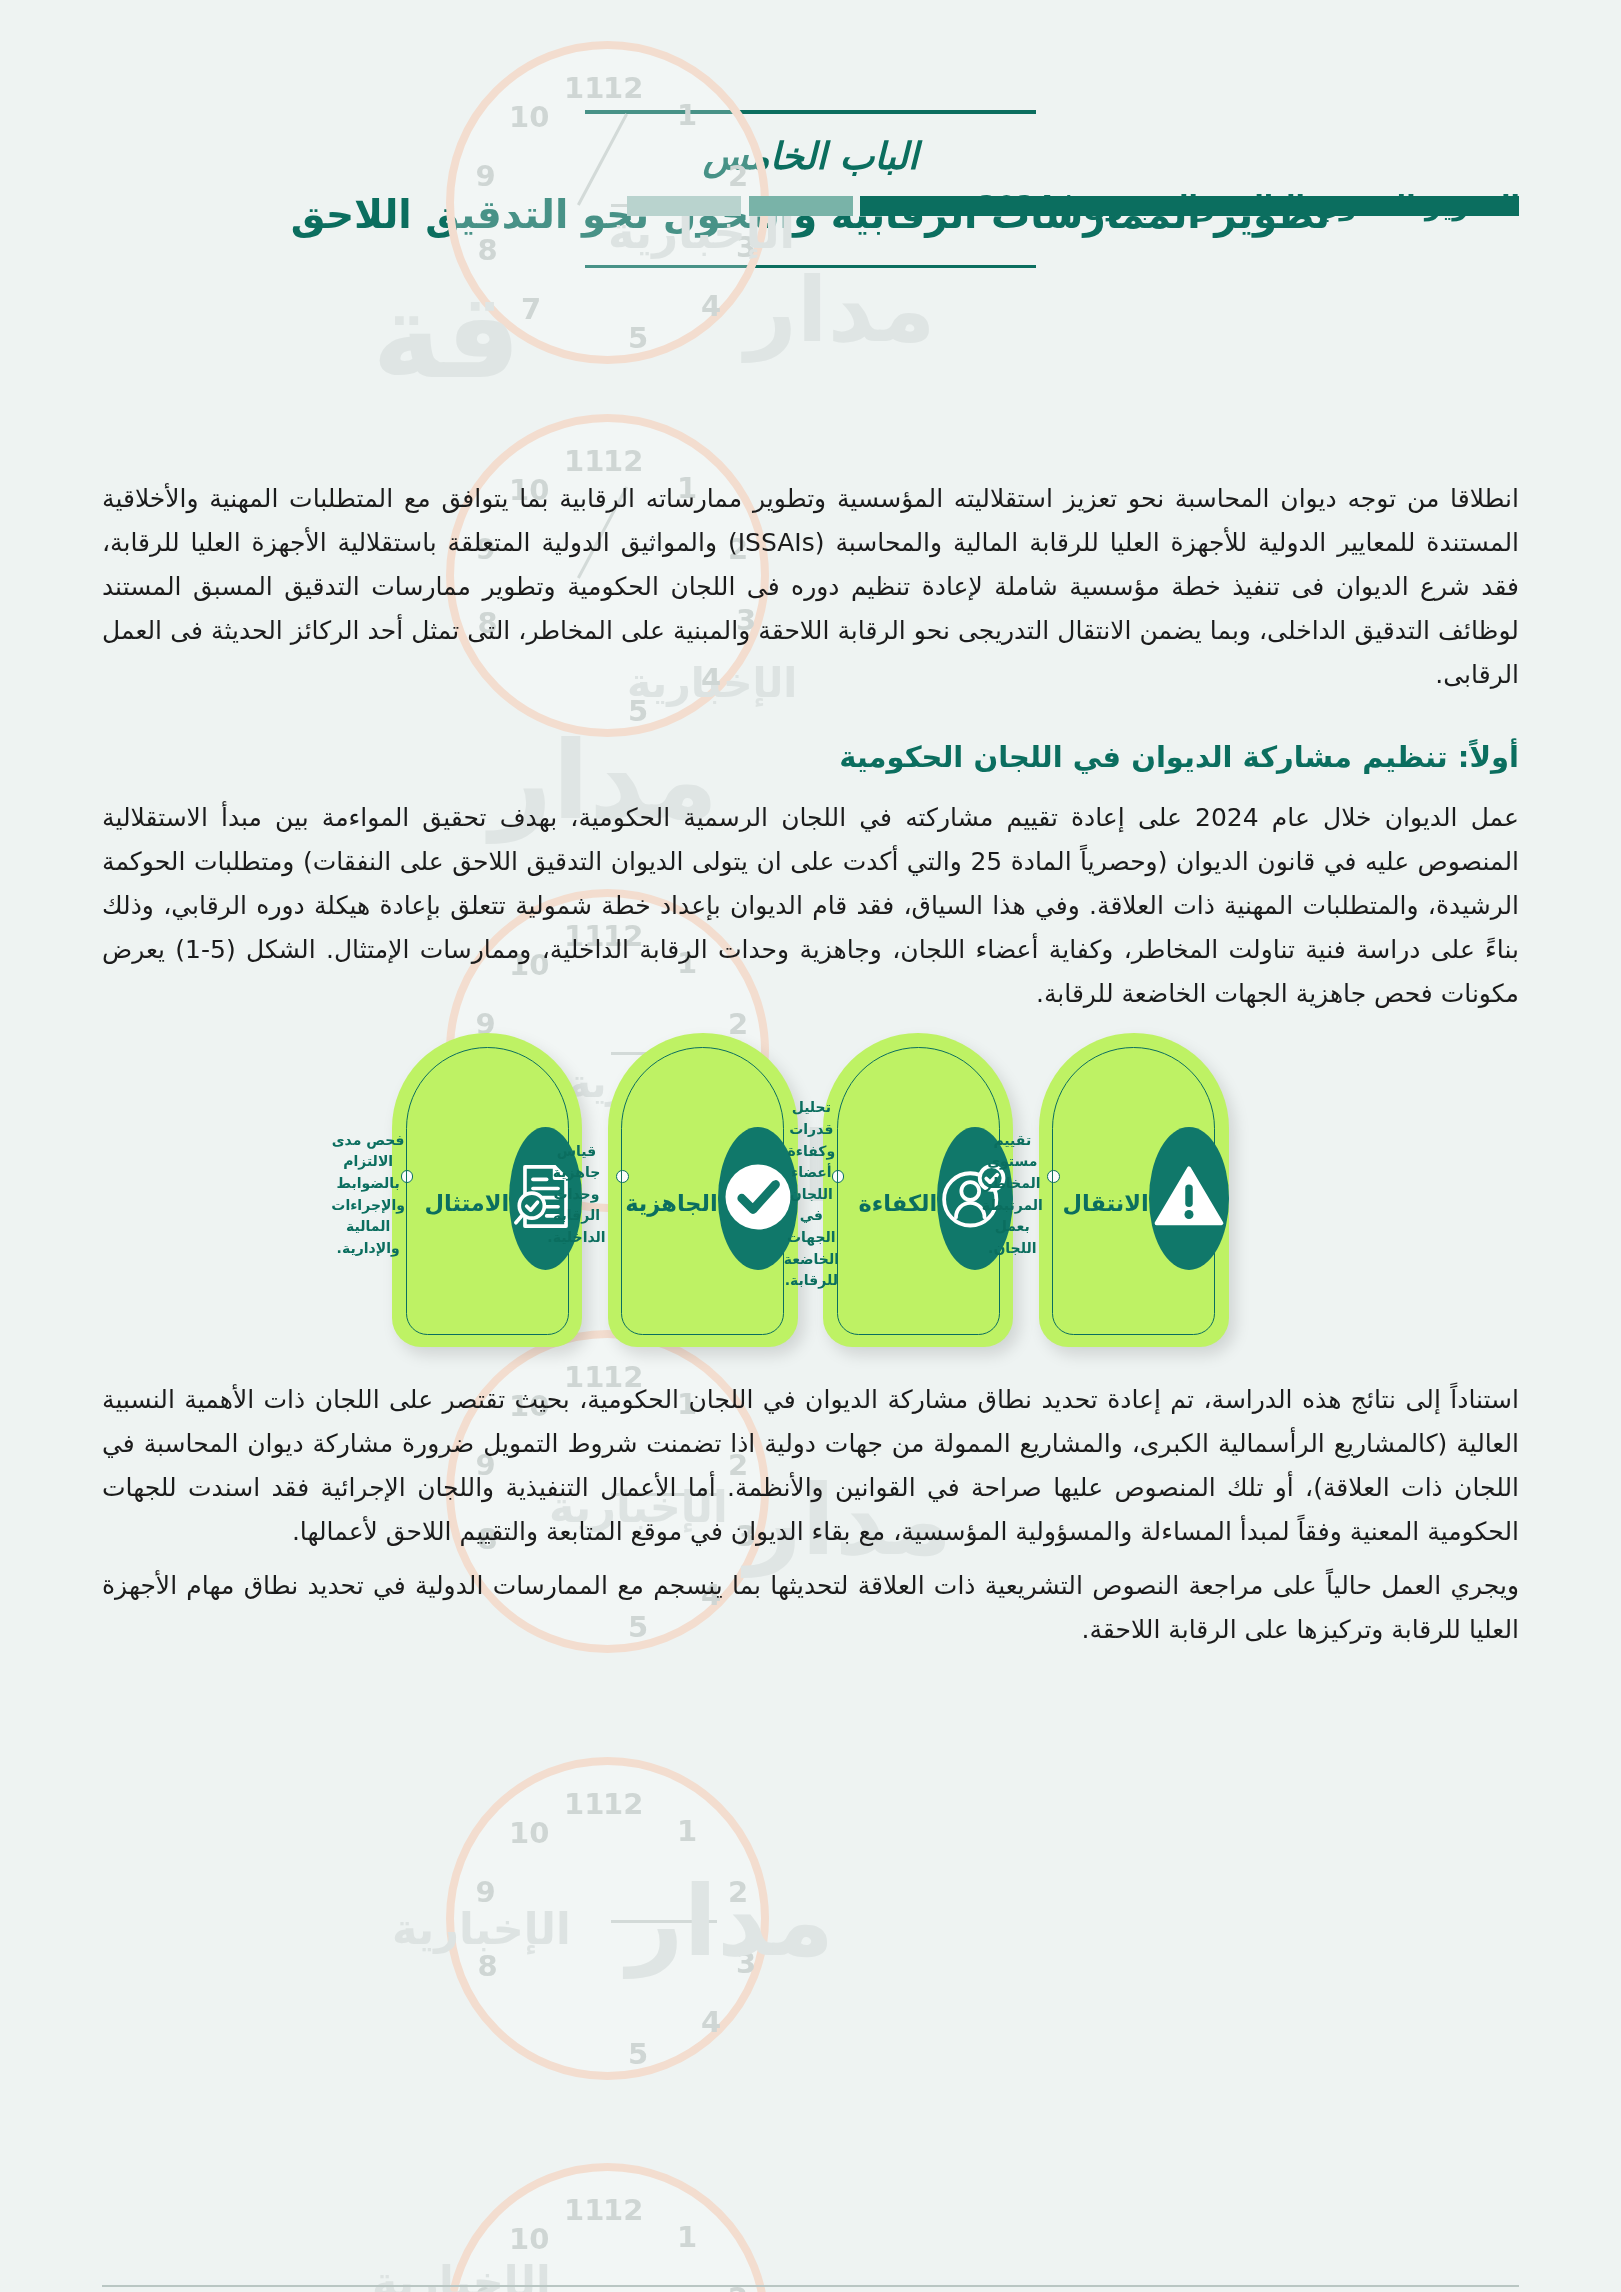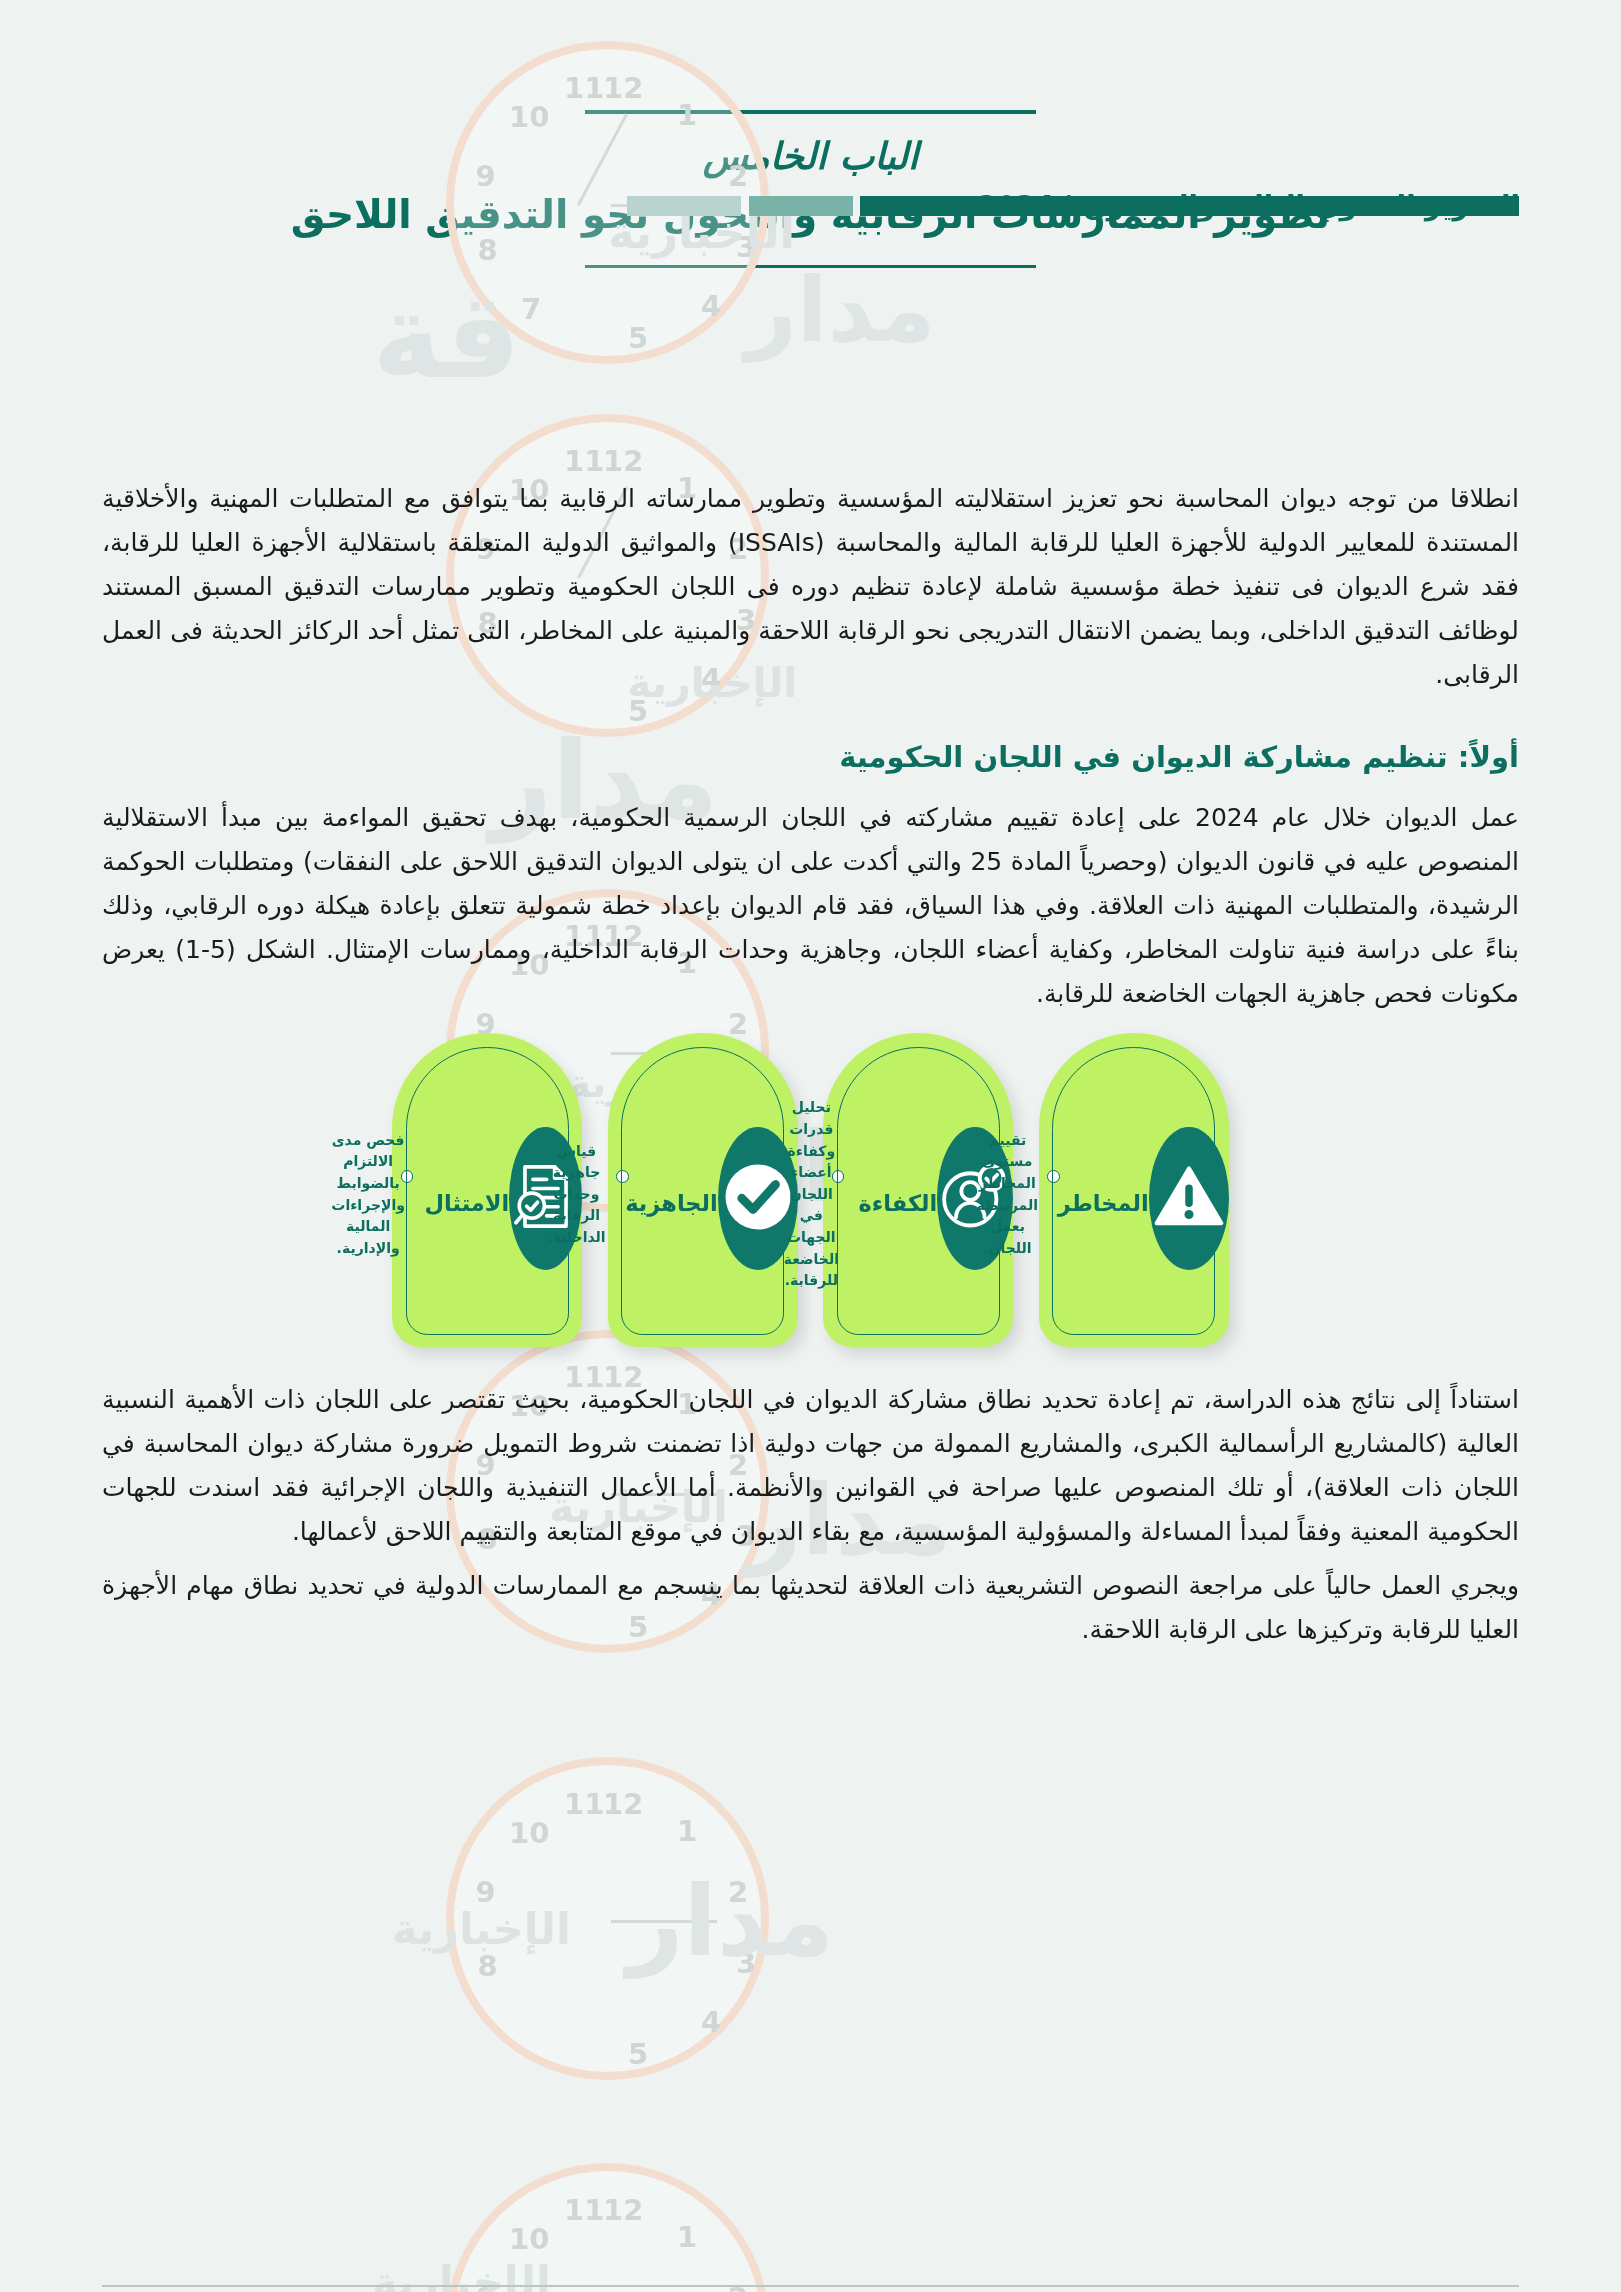--- a/index.html
+++ b/index.html
@@ -332,21 +332,21 @@
           <div class="inner-outline"></div>
           <div class="circ">
             <span>
               <svg width="80" height="80" viewBox="0 0 64 64">
                 <path d="M32 9 L58 53 H6 Z" fill="#ffffff" stroke="#ffffff" stroke-width="3" stroke-linejoin="round"></path>
                 <rect x="29" y="22" width="6" height="18" rx="3" fill="#10786a"></rect>
                 <circle cx="32" cy="46" r="3.6" fill="#10786a"></circle>
               </svg>
             </span>
           </div>
-          <div class="ttl">المخاطر</div>
+          <div class="ttl">الانتقال</div>
           <div class="desc">تقييم مستوى المخاطر المرتبطة بعمل اللجان.</div>
         </div>
 
       </div>
     </div>
 
     <p class="body" style="margin-top:21.6px;">استناداً إلى نتائج هذه الدراسة، تم إعادة تحديد نطاق مشاركة الديوان في اللجان الحكومية، بحيث تقتصر على اللجان ذات الأهمية النسبية العالية (كالمشاريع الرأسمالية الكبرى، والمشاريع الممولة من جهات دولية اذا تضمنت شروط التمويل ضرورة مشاركة ديوان المحاسبة في اللجان ذات العلاقة)، أو تلك المنصوص عليها صراحة في القوانين والأنظمة. أما الأعمال التنفيذية واللجان الإجرائية فقد اسندت للجهات الحكومية المعنية وفقاً لمبدأ المساءلة والمسؤولية المؤسسية، مع بقاء الديوان في موقع المتابعة والتقييم اللاحق لأعمالها.</p>
     <p class="body" style="margin-top:9.8px;">ويجري العمل حالياً على مراجعة النصوص التشريعية ذات العلاقة لتحديثها بما ينسجم مع الممارسات الدولية في تحديد نطاق مهام الأجهزة العليا للرقابة وتركيزها على الرقابة اللاحقة.</p>
   </div>
 

